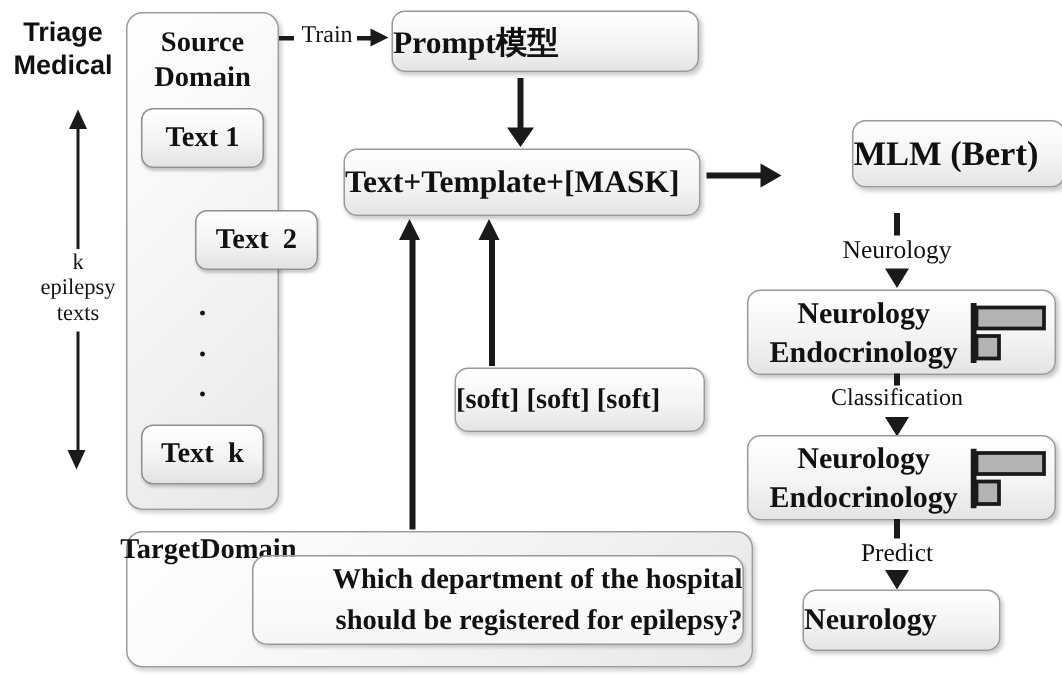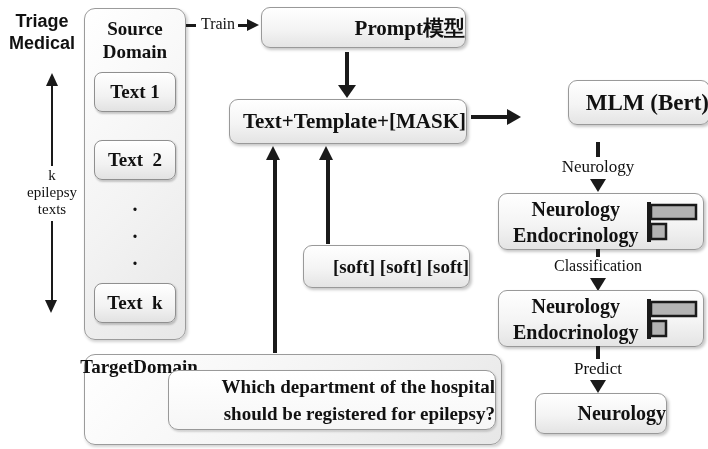--- a/index.html
+++ b/index.html
@@ -14,21 +14,21 @@
   .hline.thick{height:4px;}
   .ah{position:absolute;width:0;height:0;}
   .ah-up{border-left:7px solid transparent;border-right:7px solid transparent;border-bottom:14px solid #1a1a1a;}
   .ah-up.sm{border-left:6px solid transparent;border-right:6px solid transparent;border-bottom:13px solid #1a1a1a;}
   .ah-down{border-left:8px solid transparent;border-right:8px solid transparent;border-top:13px solid #1a1a1a;}
   .ah-down.big{border-left:9px solid transparent;border-right:9px solid transparent;border-top:13px solid #1a1a1a;}
   .ah-right{border-top:8px solid transparent;border-bottom:8px solid transparent;border-left:14px solid #1a1a1a;}
   .ah-right.sm{border-top:6px solid transparent;border-bottom:6px solid transparent;border-left:12px solid #1a1a1a;}
   
   .node{
-    position:absolute;display:flex;align-items:center;justify-content:flex-end;
+    position:absolute;display:flex;align-items:center;justify-content:flex-start;
     border:1px solid #999;border-radius:9px;
     background:linear-gradient(180deg,#ffffff 0%,#f4f4f4 55%,#e4e4e4 100%);
     box-shadow:1.5px 2px 3px rgba(0,0,0,.22);
     font-weight:bold;text-align:center;white-space:pre;
   }
   .panel{
     position:absolute;border:1px solid #9b9b9b;border-radius:11px;
     background:linear-gradient(135deg,#ffffff 0%,#f3f3f3 55%,#e7e7e7 100%);
     box-shadow:1.5px 2px 3px rgba(0,0,0,.18);
   }
@@ -79,21 +79,21 @@
   <div class="ah ah-down" style="left:45px;top:300px;border-left-width:6px;border-right-width:6px;border-top-width:13px;"></div>
 
   <div class="panel" style="left:84px;top:8px;width:100px;height:330px;">
     <div class="panel-heading">
       <div>Source</div>
       <div>Domain</div>
     </div>
     <div class="mini-box" style="top:63px;">
       <span>Text 1</span>
     </div>
-    <div class="mini-box" style="top:131px;">
+    <div class="mini-box" style="top:131px;margin-left:36px;">
       <span>Text  2</span>
     </div>
     <div class="dots">
       <span>.</span>
       <span>.</span>
       <span>.</span>
     </div>
     <div class="mini-box" style="top:274px;">
       <span>Text  k</span>
     </div>

